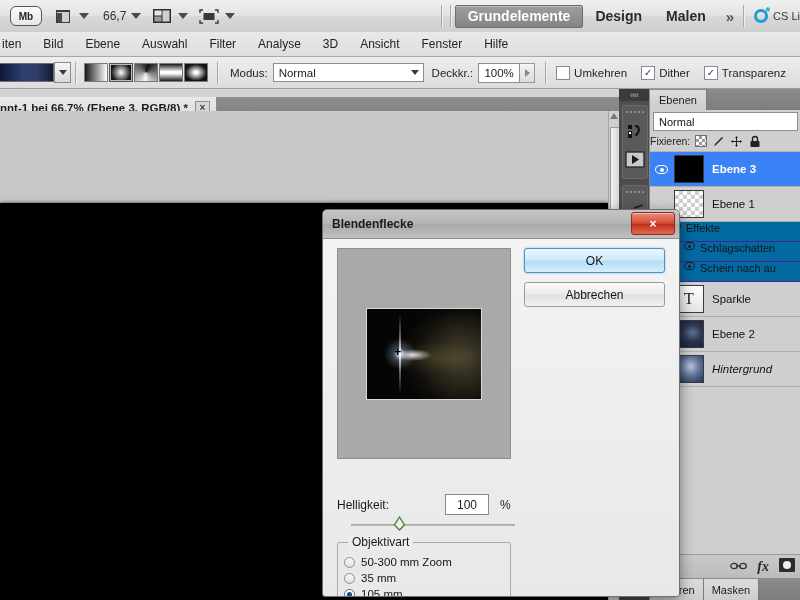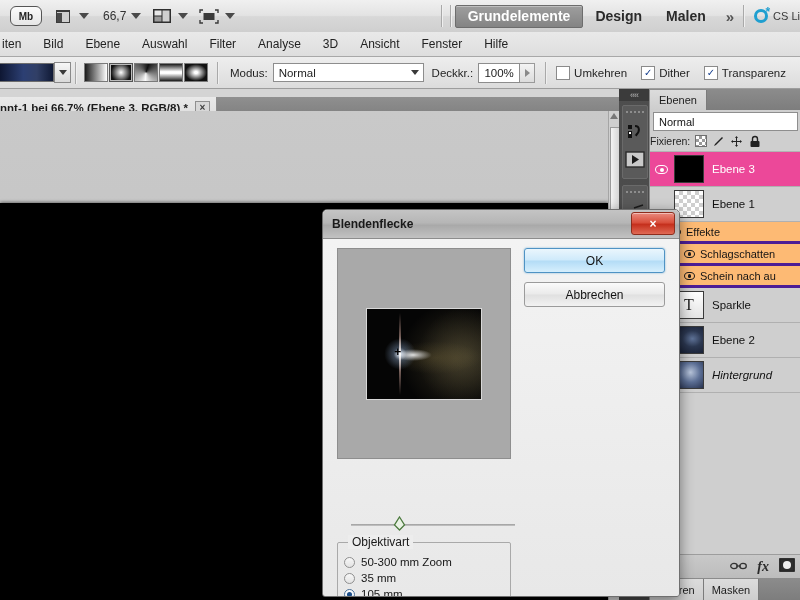--- a/index.html
+++ b/index.html
@@ -195,21 +195,21 @@
     width:10px;height:10px;
     background-image:linear-gradient(45deg,#9a9a9a 25%,transparent 25%,transparent 75%,#9a9a9a 75%),
                      linear-gradient(45deg,#9a9a9a 25%,#fff 25%,#fff 75%,#9a9a9a 75%);
     background-size:6px 6px;background-position:0 0,3px 3px;border:1px solid #6f6f6f;
   }
   .layerlist{background:#cfcfcf;}
   .layerrow{
     height:34px;display:flex;align-items:center;border-bottom:1px solid #b0b0b0;
     font-size:11.5px;color:#111;
   }
-  .layerrow.selected{background:#ec4899;color:#fff;}
+  .layerrow.selected{background:#3b82f6;color:#fff;font-weight:bold;}
   .eyecol{width:22px;display:flex;align-items:center;justify-content:center;}
   .eye{
     width:13px;height:9px;border-radius:50%/60%;
     border:1.4px solid #1d1d1d;position:relative;box-sizing:border-box;
   }
   .eye:after{content:"";position:absolute;left:4px;top:2px;width:4px;height:4px;border-radius:50%;background:#1d1d1d;}
   .layerrow.selected .eye{border-color:#fff;}
   .layerrow.selected .eye:after{background:#fff;}
   .thumbcol{width:34px;display:flex;align-items:center;justify-content:center;}
   .lthumb{width:28px;height:26px;border:1px solid #3a3a3a;background:#000;}
@@ -218,22 +218,22 @@
                      linear-gradient(45deg,#cfcfcf 25%,#fff 25%,#fff 75%,#cfcfcf 75%);
     background-size:8px 8px;background-position:0 0,4px 4px;
   }
   .lthumb.txt{background:linear-gradient(#ffffff,#e4e4e4);display:flex;align-items:center;justify-content:center;
     font-family:"Liberation Serif",serif;font-size:16px;color:#222;}
   .lthumb.blue1{background:radial-gradient(ellipse at 62% 45%,#5f7398 0%,#2b3750 40%,#13192b 100%);}
   .lthumb.blue2{background:radial-gradient(ellipse at 55% 40%,#b9c6dc 0%,#5c6f95 45%,#1d2742 100%);}
   .layername{padding-left:6px;}
   .layername.italic{font-style:italic;}
   .effectrow{
-    height:19px;display:flex;align-items:center;font-size:11px;color:#141414;
-    border-bottom:3px solid #4c1d95;background:#fdba74;
+    height:19px;display:flex;align-items:flex-start;font-size:11px;color:#141414;
+    border-bottom:1px solid #4c1d95;background:#0369a1;
   }
   .effectrow .eyecol{width:22px;}
   .eye-sm{
     width:11px;height:8px;border-radius:50%/60%;border:1.3px solid #1d1d1d;position:relative;box-sizing:border-box;
   }
   .eye-sm:after{content:"";position:absolute;left:3px;top:1.5px;width:3.5px;height:3.5px;border-radius:50%;background:#1d1d1d;}
   .ind1{padding-left:14px;}
   .ind2{padding-left:28px;}
 
   .panel-footer{
@@ -645,20 +645,25 @@
           <div class="flare-center">+</div>
         </div>
       </div>
 
       <div class="dlg-buttons">
         <div class="dbtn primary">OK</div>
         <div class="dbtn normal">Abbrechen</div>
 
       </div>
 
+      <div class="bright-row">
+        <div class="bright-lbl">Helligkeit:</div>
+        <div class="bright-input">100</div>
+        <div class="pct">%</div>
+      </div>
 
       <div class="slider-track"></div>
       <div class="slider-thumb">
         <svg width="13" height="15" viewBox="0 0 13 15">
           <path d="M6.5,1 L11.5,9 L6.5,14 L1.5,9 Z" fill="#e9f2e4" stroke="#4c7a3e" stroke-width="1.3"></path>
         </svg>
       </div>
 
       <div class="groupbox">
         <div class="groupbox-title">Objektivart</div>

